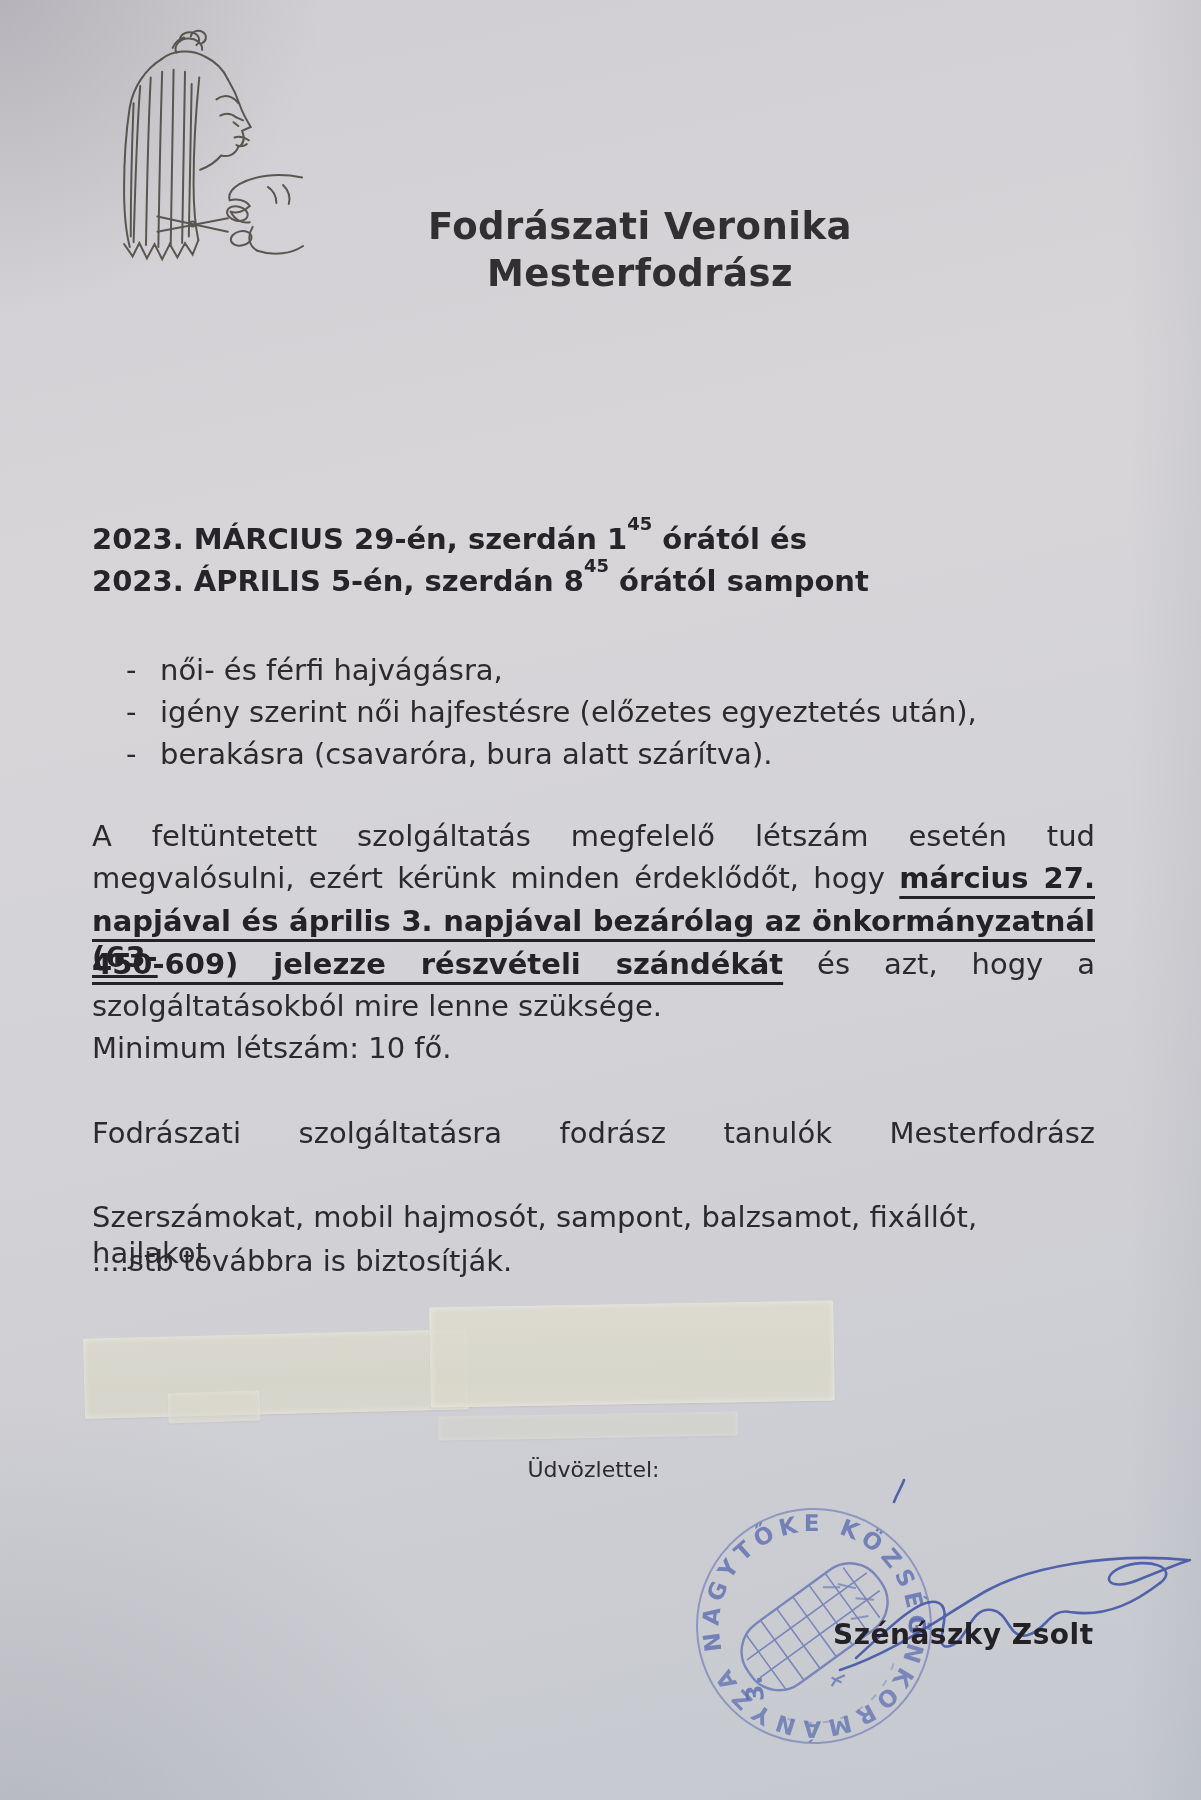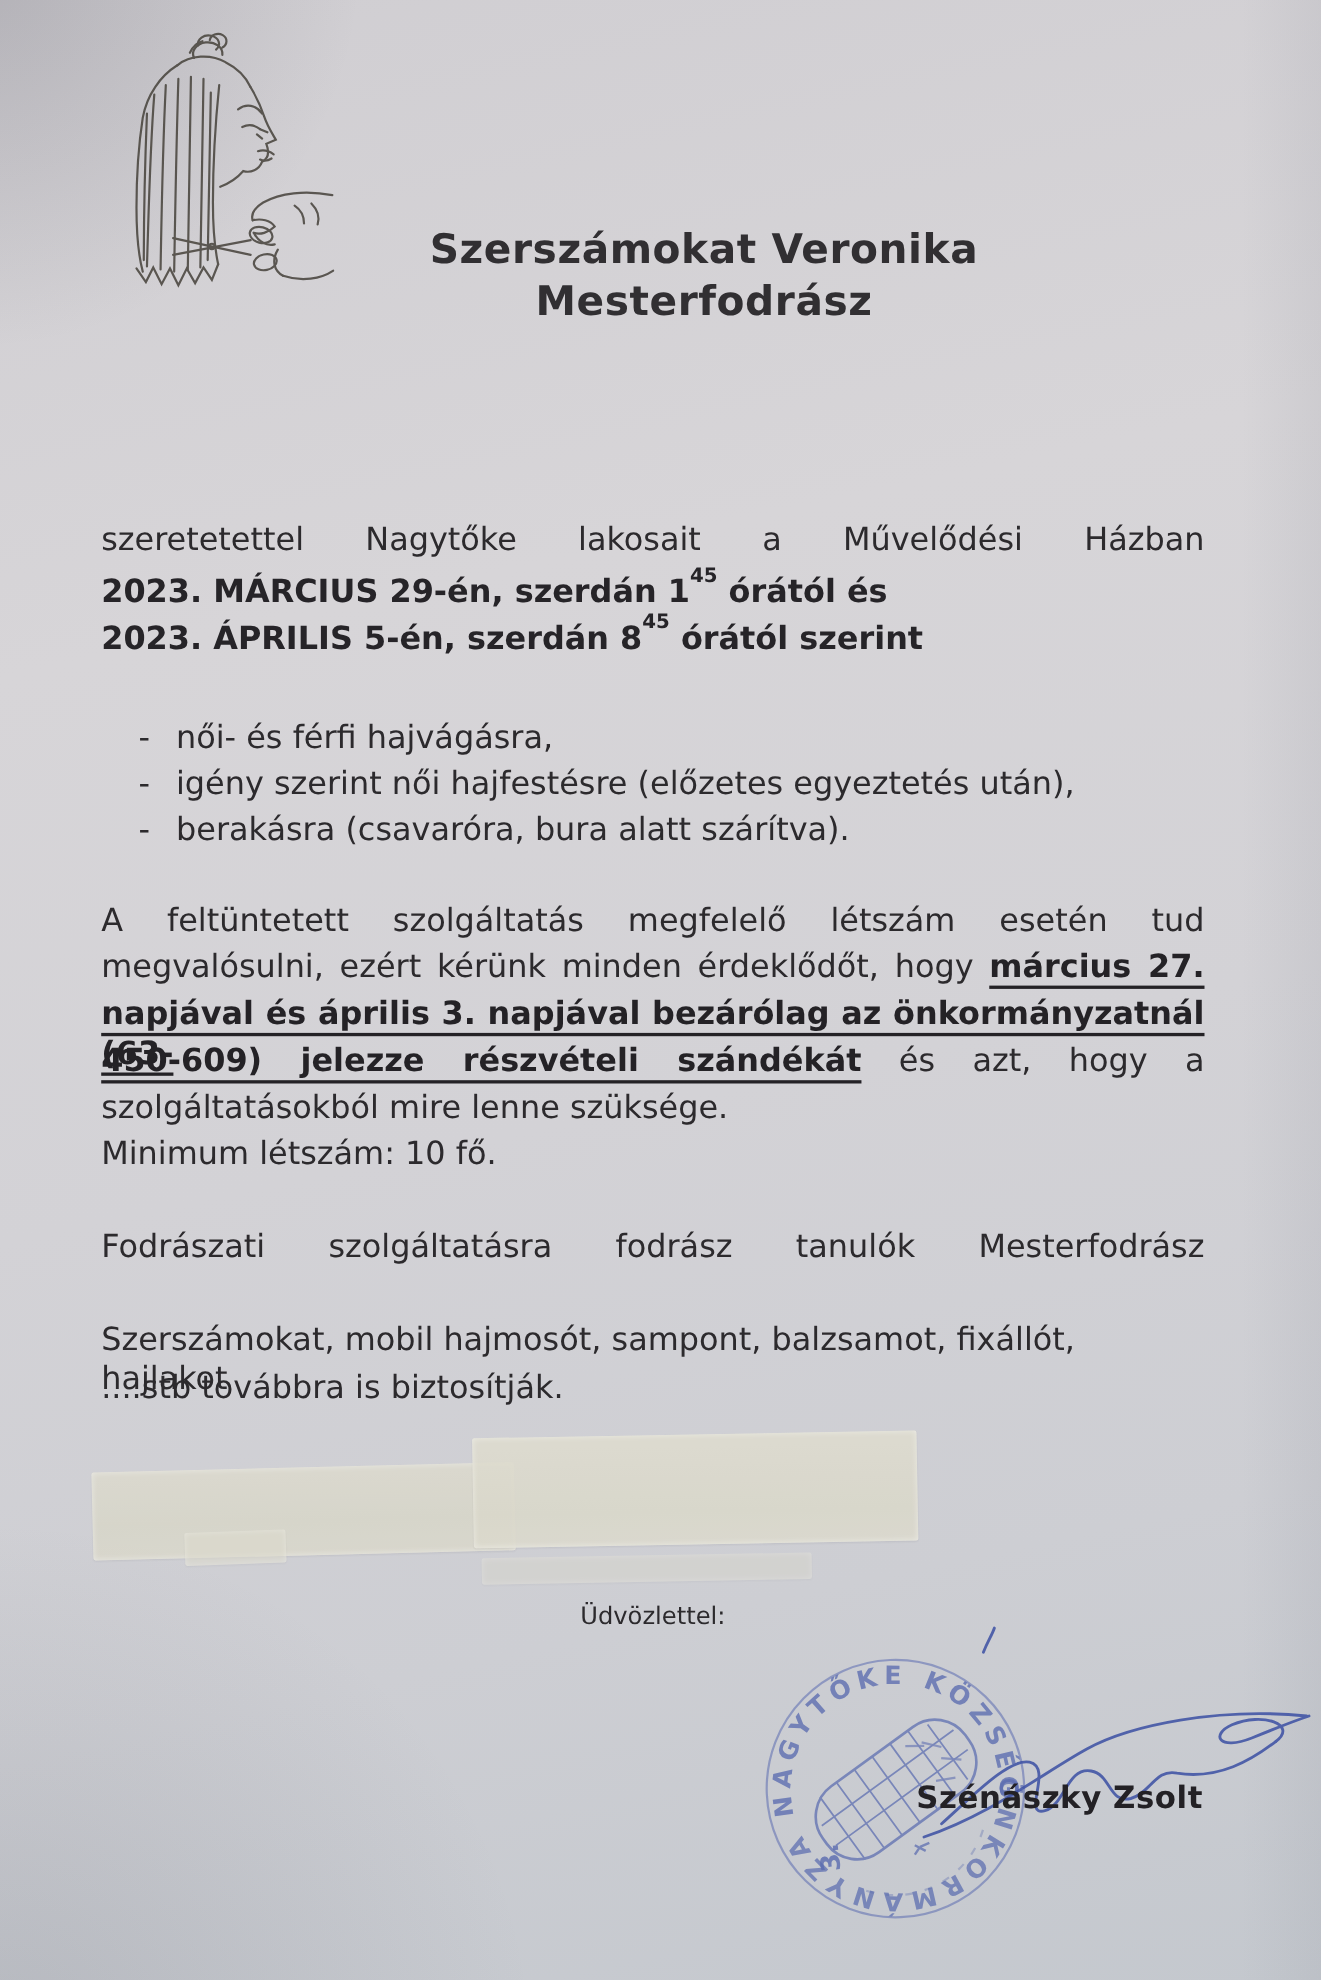--- a/index.html
+++ b/index.html
@@ -91,26 +91,25 @@
 
     <path d="M248,158 C222,153 198,156 182,165 C174,170 170,176 172,182"></path>
     <path d="M172,182 C180,180 189,182 193,188 C187,194 179,196 173,194"></path>
     <path d="M173,194 C177,202 185,207 193,205"></path>
     <path d="M196,210 C190,220 192,230 201,235"></path>
     <path d="M201,235 C219,241 237,238 249,230"></path>
     <path d="M212,168 C218,172 221,178 221,185"></path>
     <path d="M228,166 C234,172 236,179 234,186"></path>
   </svg>
 
-  <div class="title t1">Szerszámokat Veronika</div>
+  <div class="title t1">Fodrászati Veronika</div>
   <div class="title t2">Mesterfodrász</div>
 
-  <div class="line just" style="top:472px">szeretetettel Nagytőke lakosait a Művelődési Házban</div>
   <div class="line bold" style="top:514px"><span>2023. MÁRCIUS 29-én, szerdán 1</span><sup class="hrs">45</sup><span> órától és</span></div>
-  <div class="line bold" style="top:556px"><span>2023. ÁPRILIS 5-én, szerdán 8</span><sup class="hrs">45</sup><span> órától szerint</span></div>
+  <div class="line bold" style="top:556px"><span>2023. ÁPRILIS 5-én, szerdán 8</span><sup class="hrs">45</sup><span> órától sampont</span></div>
 
   <div class="line bullet" style="top:652px">
     <span class="dash">-</span>
     <span>női- és férfi hajvágásra,</span>
   </div>
   <div class="line bullet" style="top:694px">
     <span class="dash">-</span>
     <span>igény szerint női hajfestésre (előzetes egyeztetés után),</span>
   </div>
   <div class="line bullet" style="top:736px">

